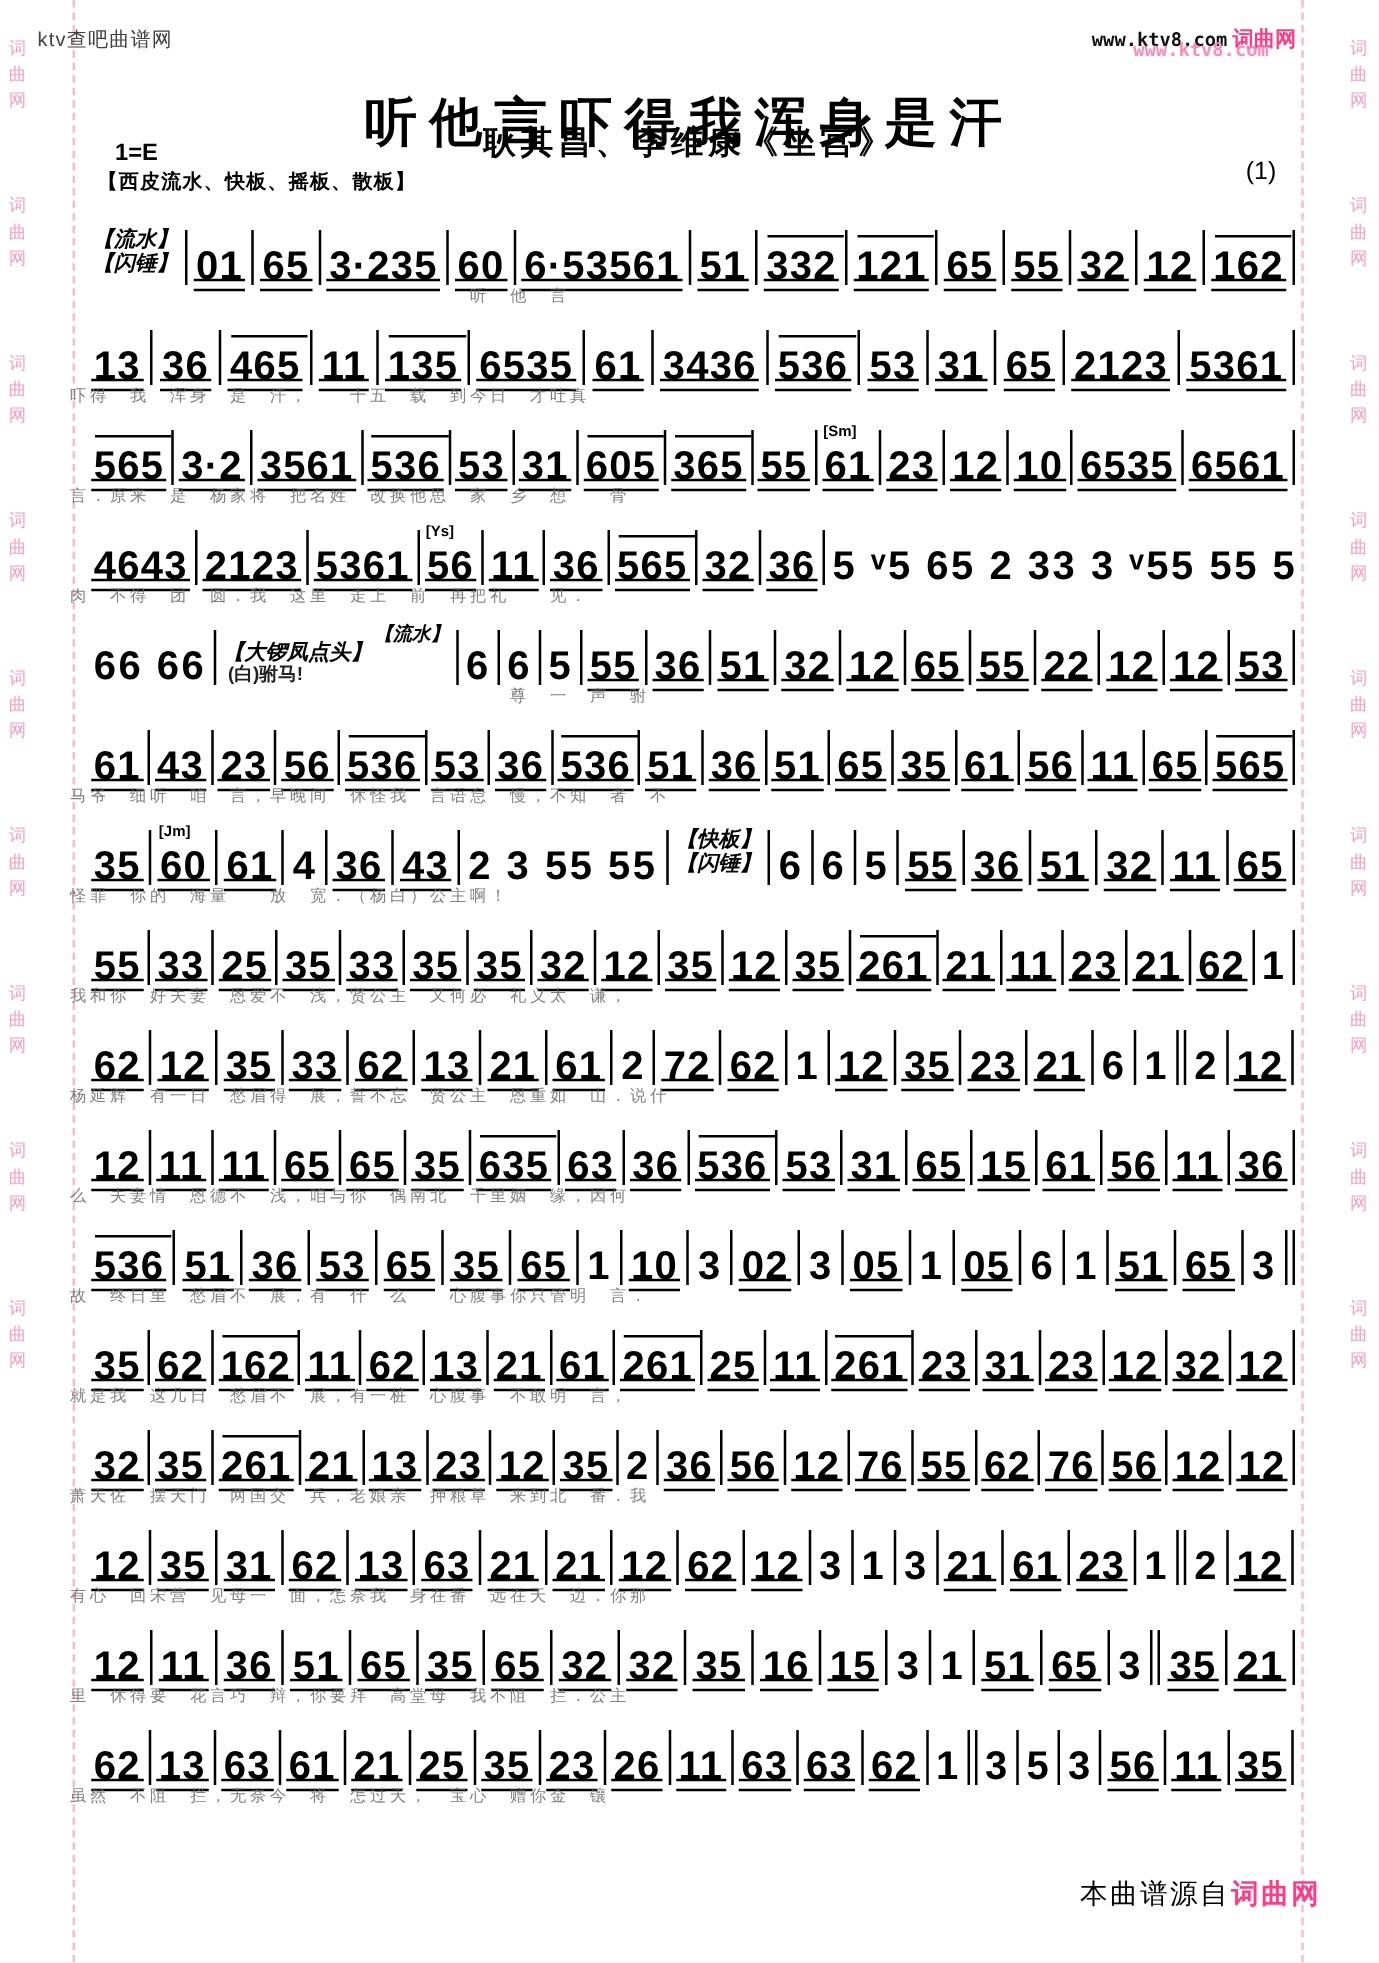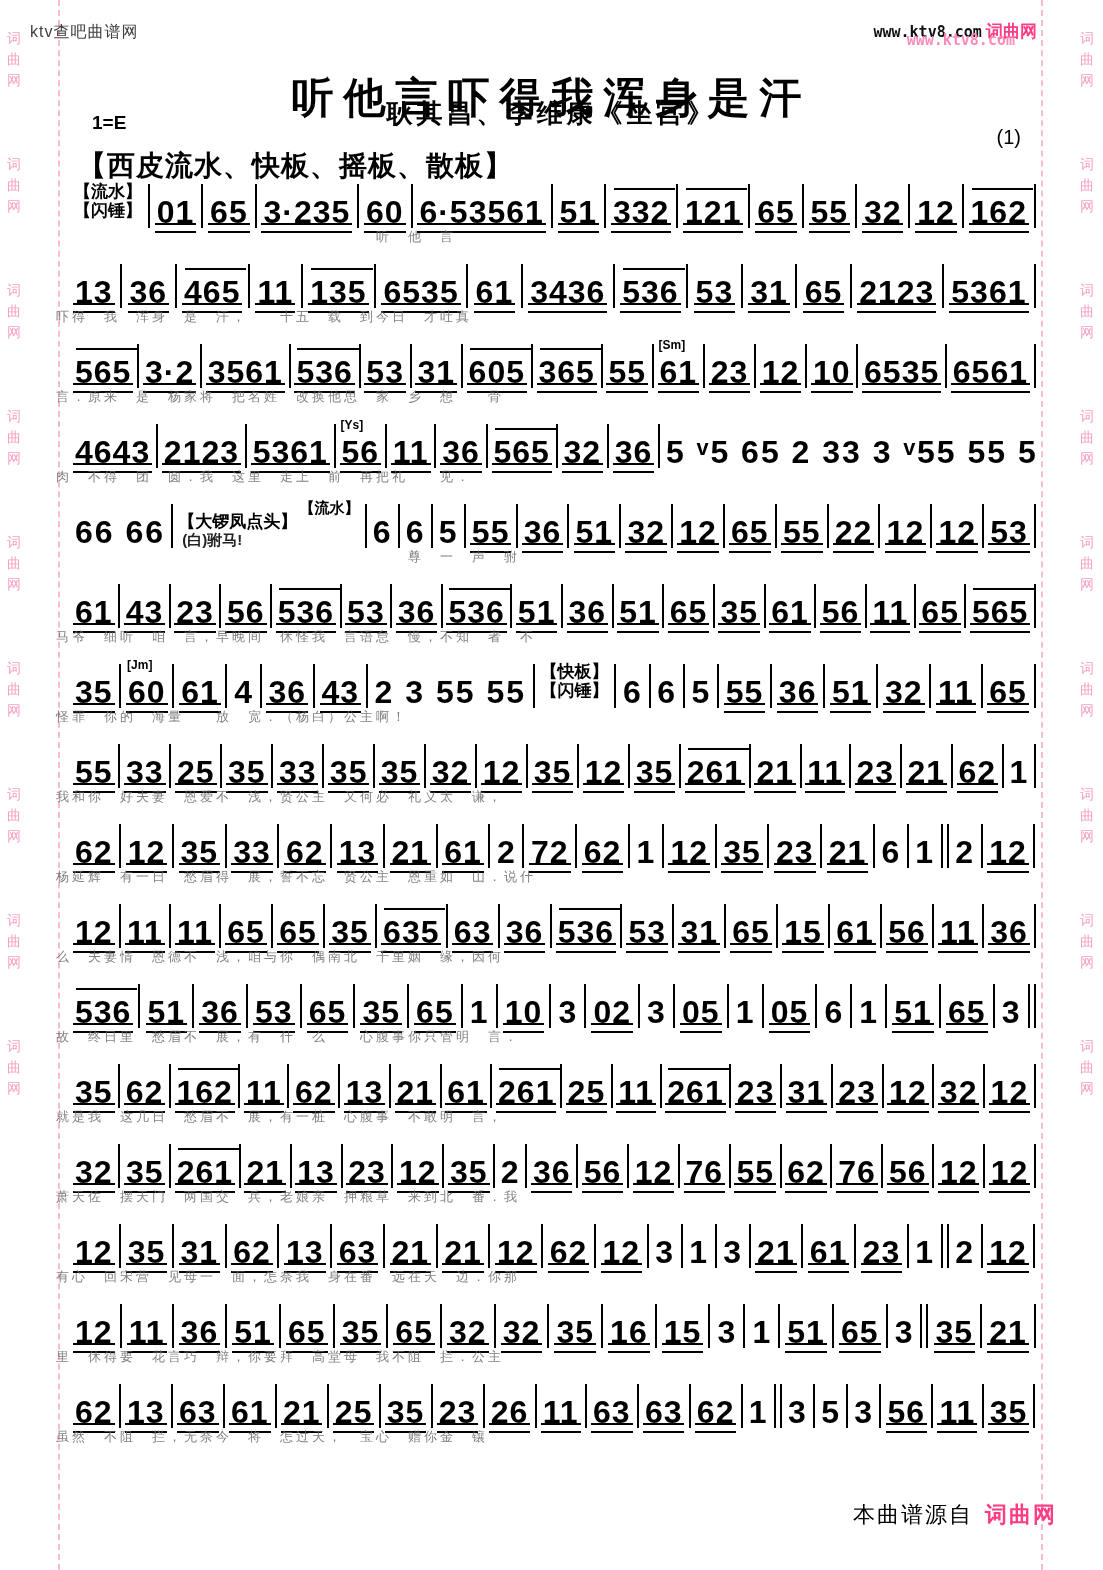--- a/index.html
+++ b/index.html
@@ -18,46 +18,46 @@
   .wm-black{font-family:"DejaVu Sans Mono",monospace;font-weight:bold;color:#111;}
   .wm-pink{color:#ff3d85;font-weight:bold;font-size:17px;}
   .wm-pink2{position:absolute;right:88px;top:31px;color:#ff7eb3;font-family:"DejaVu Sans Mono",monospace;
             font-weight:bold;font-size:15px;opacity:.9;}
   .title{position:absolute;left:0;right:0;top:38px;text-align:center;font-size:42px;font-weight:bold;
          letter-spacing:10px;font-family:"DejaVu Serif",serif;margin-top:32px;}
   .subtitle{position:absolute;left:0;right:0;top:96px;text-align:center;font-size:26px;font-weight:bold;
             letter-spacing:4px;font-family:"DejaVu Serif",serif;}
   .keysig{position:absolute;left:92px;top:112px;font-size:19px;font-weight:bold;}
   .pageno{position:absolute;right:82px;top:126px;font-size:20px;}
-  .tempo{position:absolute;left:78px;top:147px;font-size:28px;font-weight:bold;letter-spacing:1px;}
+  .tempo{position:absolute;left:78px;top:135px;font-size:16px;font-weight:bold;letter-spacing:1px;}
   
   #score{position:absolute;left:0;right:0;top:176px;}
   .sline{height:80px;}
   .nrow{display:flex;align-items:flex-end;justify-content:space-between;
         padding:0 64px 0 74px;height:52px;}
   .cell{position:relative;font-weight:bold;font-size:32px;line-height:1;padding:0 1px;flex:none;
         letter-spacing:1px;}
   .cell.free{white-space:pre;letter-spacing:2px;}
   .u::after{content:"";position:absolute;left:-1px;right:-1px;bottom:-5px;height:6px;
             border-top:2px solid #000;border-bottom:2px solid #000;}
   .arc::before{content:"";position:absolute;left:2px;right:-5px;top:-8px;border-top:2px solid #000;}
   .supb{position:absolute;top:-17px;left:0;font-size:12px;font-weight:bold;letter-spacing:0;}
   .bar{display:inline-block;width:2px;height:44px;background:#000;margin:0 3px;flex:none;}
   .dbar{display:inline-block;width:8px;height:44px;border-left:2px solid #000;border-right:2px solid #000;
         margin:0 3px;flex:none;box-sizing:border-box;}
   .label{font-weight:bold;font-size:17px;line-height:1.1;text-align:center;align-self:center;
          position:relative;flex:none;white-space:nowrap;}
-  .lbl-part{display:block;}
+  .lbl-part{display:block;font-style:italic;}
   .raised{transform:translateY(-14px);font-size:15px;}
   .sublabel{position:absolute;top:102%;left:4px;font-size:15px;font-weight:bold;white-space:nowrap;color:#222;}
   .lyrics{height:27px;font-size:13px;color:#6b6b6b;letter-spacing:3px;padding-left:56px;
           font-family:"DejaVu Serif",serif;white-space:nowrap;overflow:hidden;opacity:.85;}
   
   .footer{position:absolute;right:46px;bottom:40px;font-size:22px;letter-spacing:2px;}
-  .f-black{color:#000;margin-right:12px;}
+  .f-black{color:#000;margin-right:1px;}
   .f-pink{color:#ff3d85;font-weight:bold;}
 </style>
 </head>
 <body>
 
 <div class="page">
 
   <div class="wm-col left">词
 曲
 网

